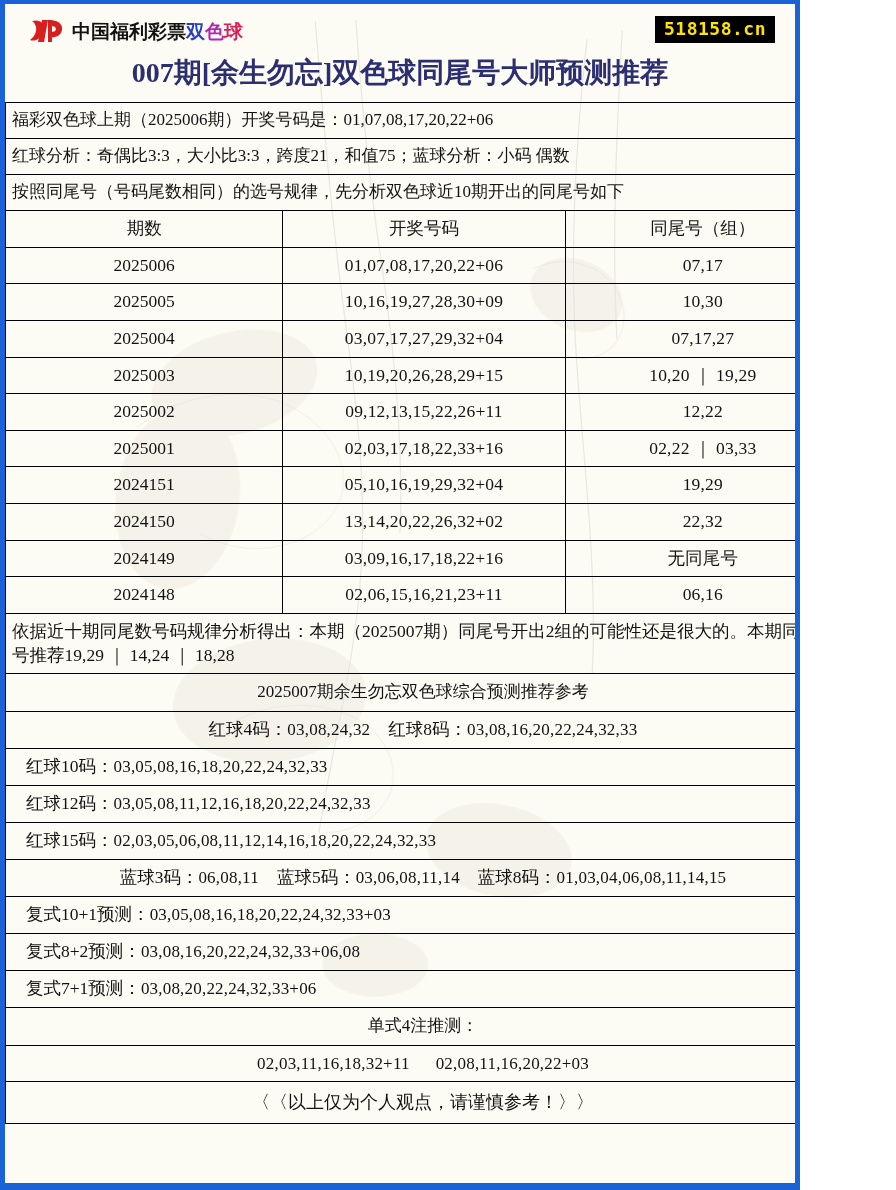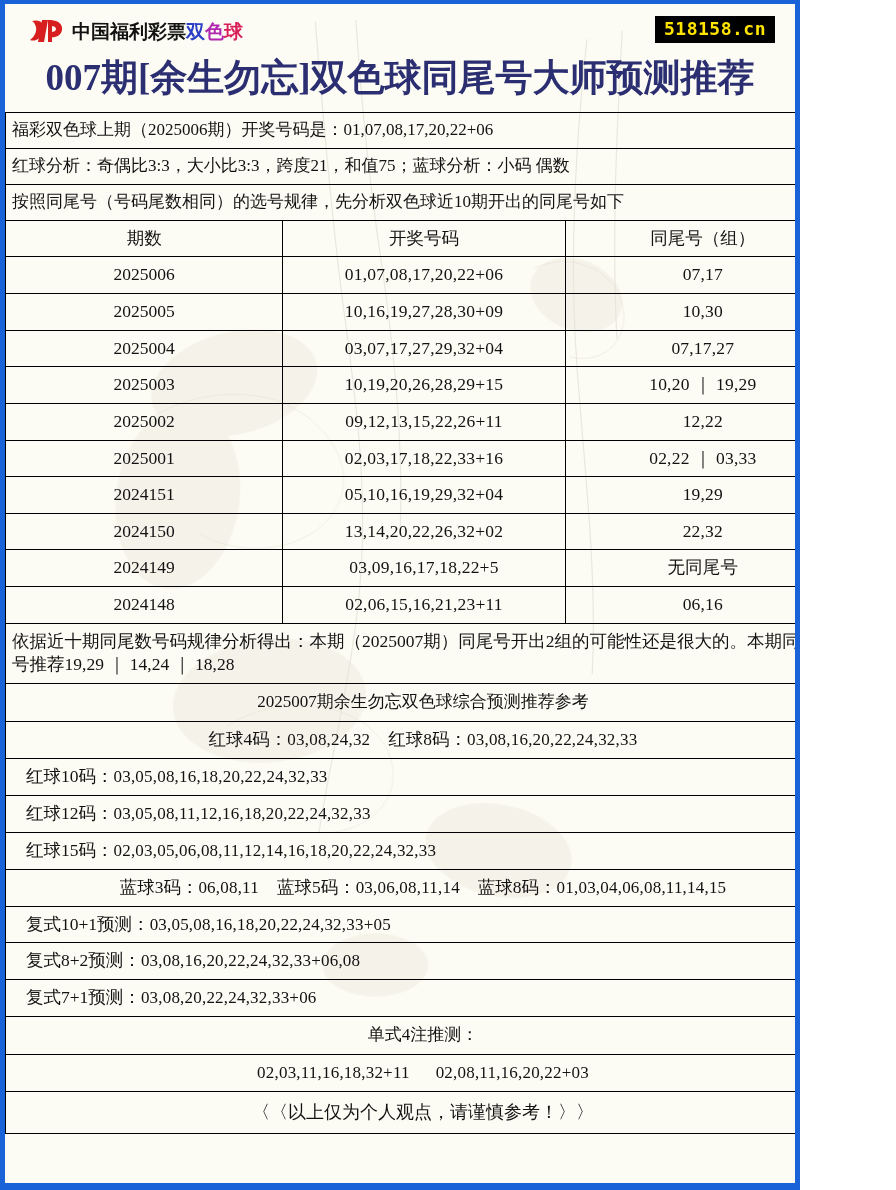--- a/index.html
+++ b/index.html
@@ -86,21 +86,21 @@
     font-weight: bold;
     letter-spacing: 0.5px;
     padding: 3px 9px 4px 9px;
     line-height: 1.12;
   }
 
   
   .page-title {
     text-align: center;
     color: #2b2f72;
-    font-size: 37px;
+    font-size: 28px;
     font-weight: bold;
     letter-spacing: 0px;
     line-height: 1.08;
     margin: 6px 0 14px 0;
     white-space: nowrap;
   }
 
   
   .sheet {
     width: 836px;
@@ -271,21 +271,21 @@
           <td class="c-center num">05,10,16,19,29,32+04</td>
           <td class="c-center num">19,29</td>
         </tr>
         <tr class="row-tall">
           <td class="c-center">2024150</td>
           <td class="c-center num">13,14,20,22,26,32+02</td>
           <td class="c-center num">22,32</td>
         </tr>
         <tr class="row-tall">
           <td class="c-center">2024149</td>
-          <td class="c-center num">03,09,16,17,18,22+5</td>
+          <td class="c-center num">03,09,16,17,18,22+16</td>
           <td class="c-center num">无同尾号</td>
         </tr>
         <tr class="row-tall">
           <td class="c-center">2024148</td>
           <td class="c-center num">02,06,15,16,21,23+11</td>
           <td class="c-center num">06,16</td>
         </tr>
 
         <tr>
           <td colspan="3" class="para-cell">依据近十期同尾数号码规律分析得出：本期（2025007期）同尾号开出2组的可能性还是很大的。本期同尾号推荐19,29 ｜ 14,24 ｜ 18,28</td>
@@ -320,21 +320,21 @@
         </tr>
 
         <tr class="pred-center">
           <td colspan="3">
             <span>蓝球3码：</span><span class="num">06,08,11</span><span class="gap-2"></span><span>蓝球5码：</span><span class="num">03,06,08,11,14</span><span class="gap-2"></span><span>蓝球8码：</span><span class="num">01,03,04,06,08,11,14,15</span>
           </td>
         </tr>
 
         <tr class="pred-left">
           <td colspan="3">
-            <span>复式10+1预测：</span><span class="num">03,05,08,16,18,20,22,24,32,33+05</span>
+            <span>复式10+1预测：</span><span class="num">03,05,08,16,18,20,22,24,32,33+03</span>
           </td>
         </tr>
 
         <tr class="pred-left">
           <td colspan="3">
             <span>复式8+2预测：</span><span class="num">03,08,16,20,22,24,32,33+06,08</span>
           </td>
         </tr>
 
         <tr class="pred-left">

